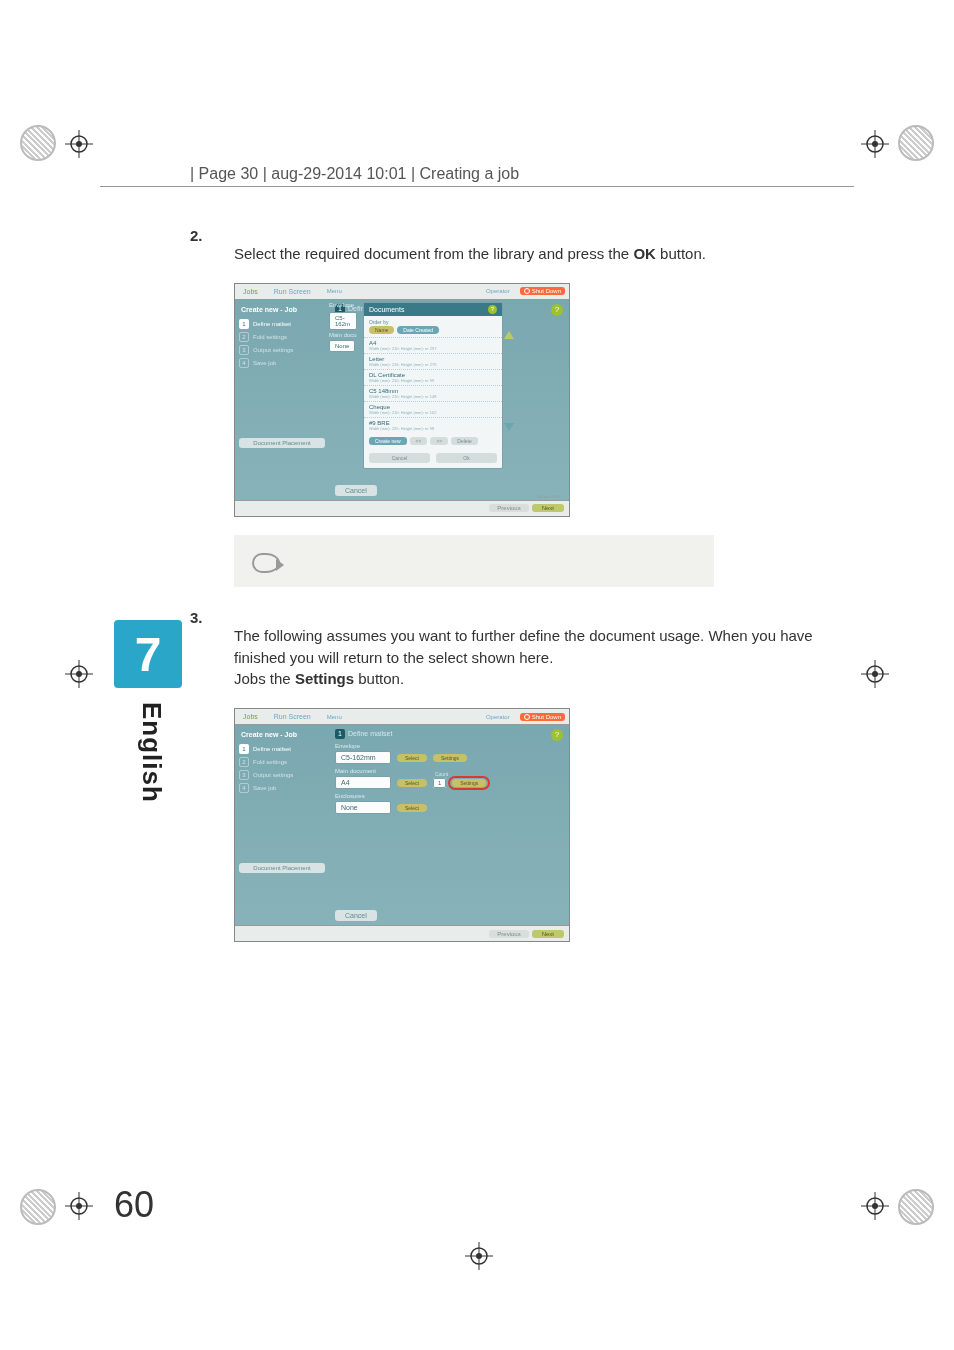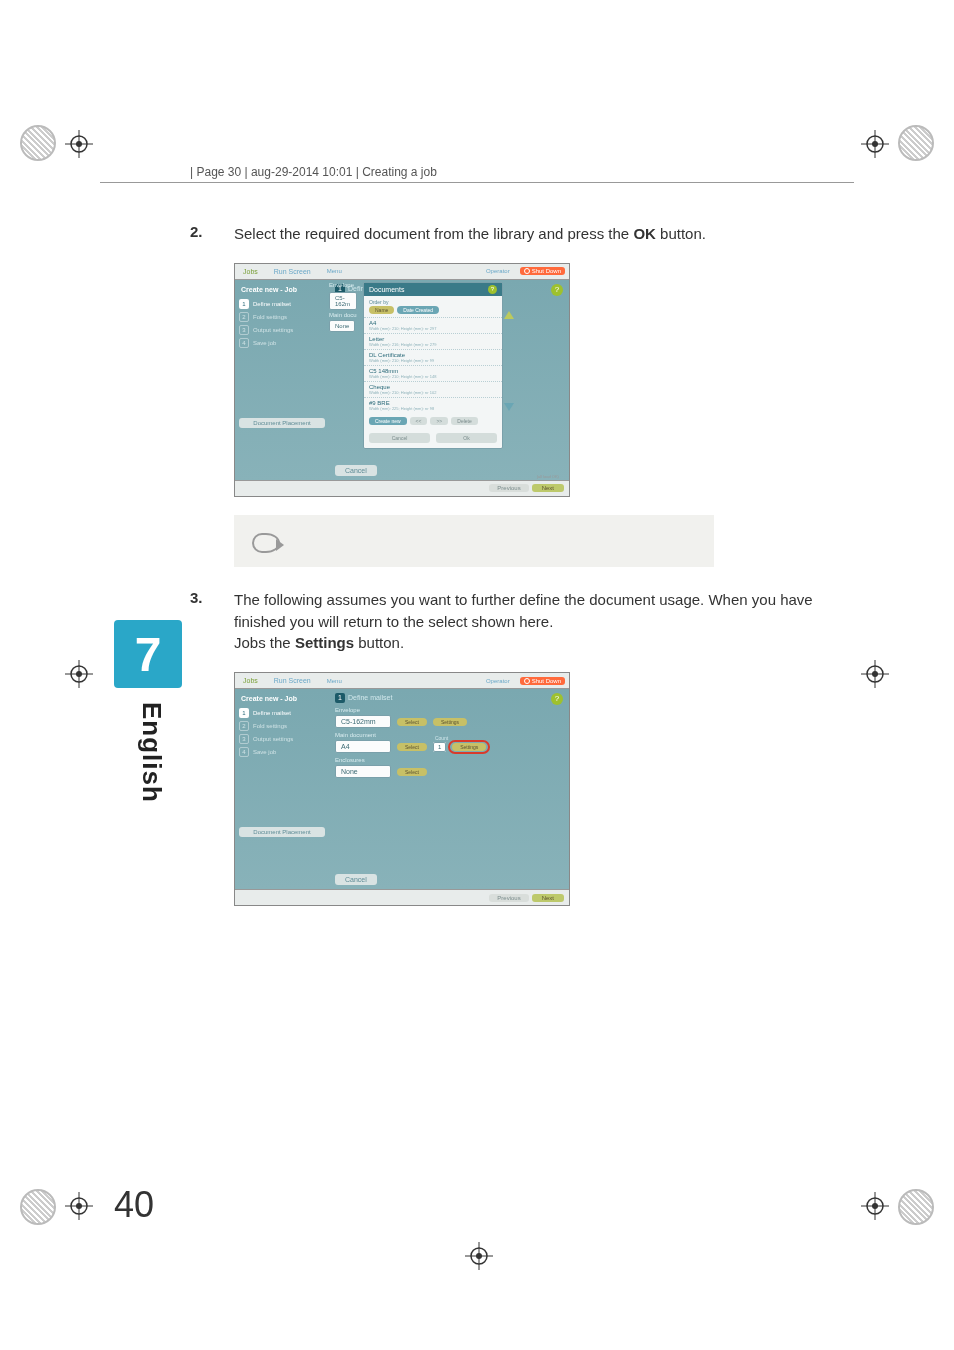--- a/index.html
+++ b/index.html
@@ -11,25 +11,25 @@
   .crop-bl { bottom: 130px; left: 65px; }
   .crop-br { bottom: 130px; right: 65px; }
   .crop-ml { top: 660px; left: 65px; }
   .crop-mr { top: 660px; right: 65px; }
   .crop-bc { bottom: 80px; left: 465px; }
 
   .corner-circ { position:absolute; width:36px; height:36px; border:2px solid #bbb; border-radius:50%; background-image: repeating-linear-gradient(45deg,#ccc 0 2px,#fff 2px 4px);}
   .cc-tl{top:125px; left:20px;} .cc-tr{top:125px; right:20px;} .cc-bl{bottom:125px; left:20px;} .cc-br{bottom:125px; right:20px;}
 
   .page-area { position:absolute; left:100px; right:100px; top:160px; bottom:120px; }
-  .header-line { font-size:12px; color:#555; border-bottom:1px solid #999; padding:5px 0 3px 90px; margin-bottom:40px;}
+  .header-line { font-size:16px; color:#555; border-bottom:1px solid #999; padding:5px 0 3px 90px; margin-bottom:40px;}
   .step-list { margin-left:90px; }
   .step { display:flex; gap:24px; font-size:15px; color:#333; margin-bottom:18px;}
   .step .num { font-weight:bold; min-width:20px; }
-  .step .txt { flex:1; line-height:1.45; }
+  .step .txt { flex:1; line-height:1.45;margin-top:16px; }
   .step .txt b { font-weight:bold; }
 
   .screenshot { width:336px; margin:8px 0 18px 134px; border:1px solid #888; font-size:6px; color:#2c6b7a; }
   .topbar { display:flex; height:16px; align-items:center; background:#e8eceb; border-bottom:1px solid #999;}
   .topbar .tab { padding:2px 8px; font-size:7px; color:#5a8; }
   .topbar .tab.jobs{color:#7aa03a;}
   .topbar .tab.run{color:#6aa8c8;}
   .topbar .menu{padding:2px 8px;color:#6aa8c8;}
   .topbar .sp{flex:1;}
   .topbar .op{padding:2px 6px;color:#6aa8c8;}
@@ -373,14 +373,14 @@
         </div>
       </div>
     </div>
     <div class="footerbar">
       <span class="sp"></span>
       <span class="prev">Previous</span>
       <span class="next">Next</span>
     </div>
   </div>
 
-  <div class="pagenum">40</div>
+  <div class="pagenum">60</div>
 </div>
 
 </body></html>

